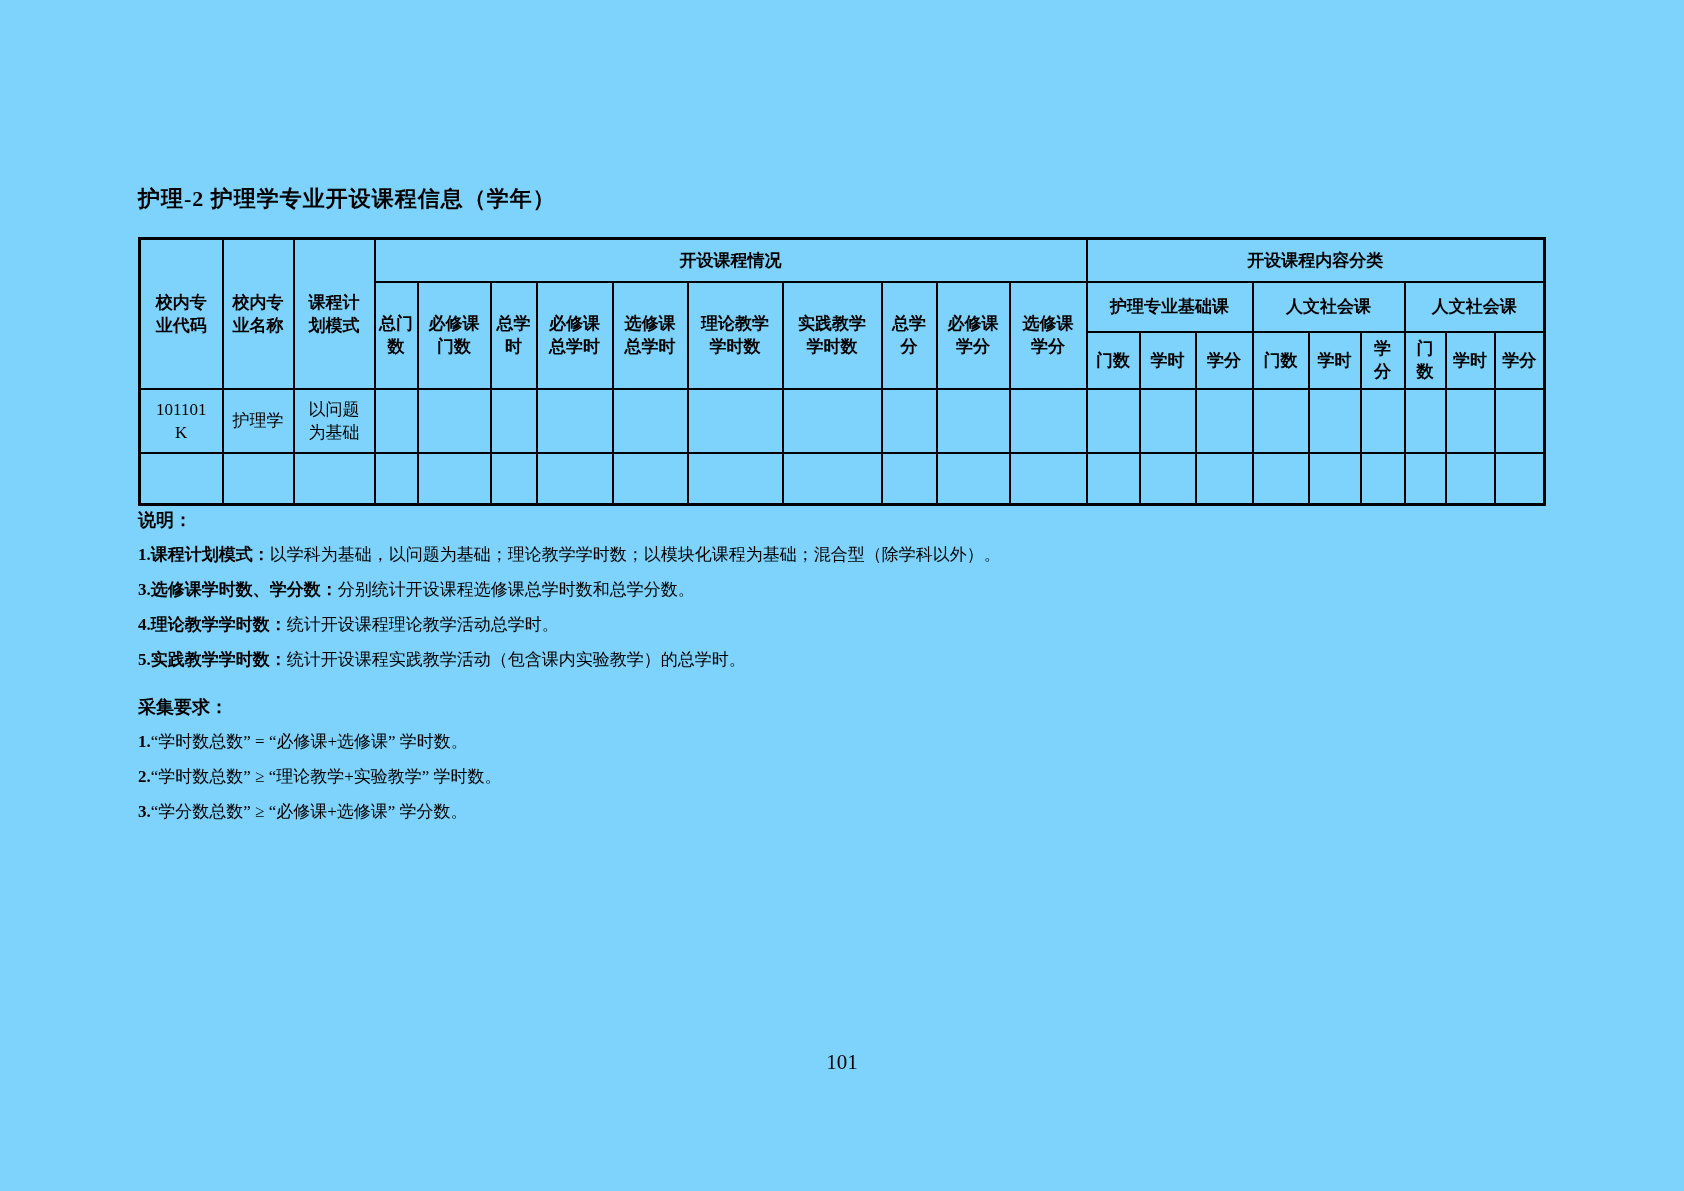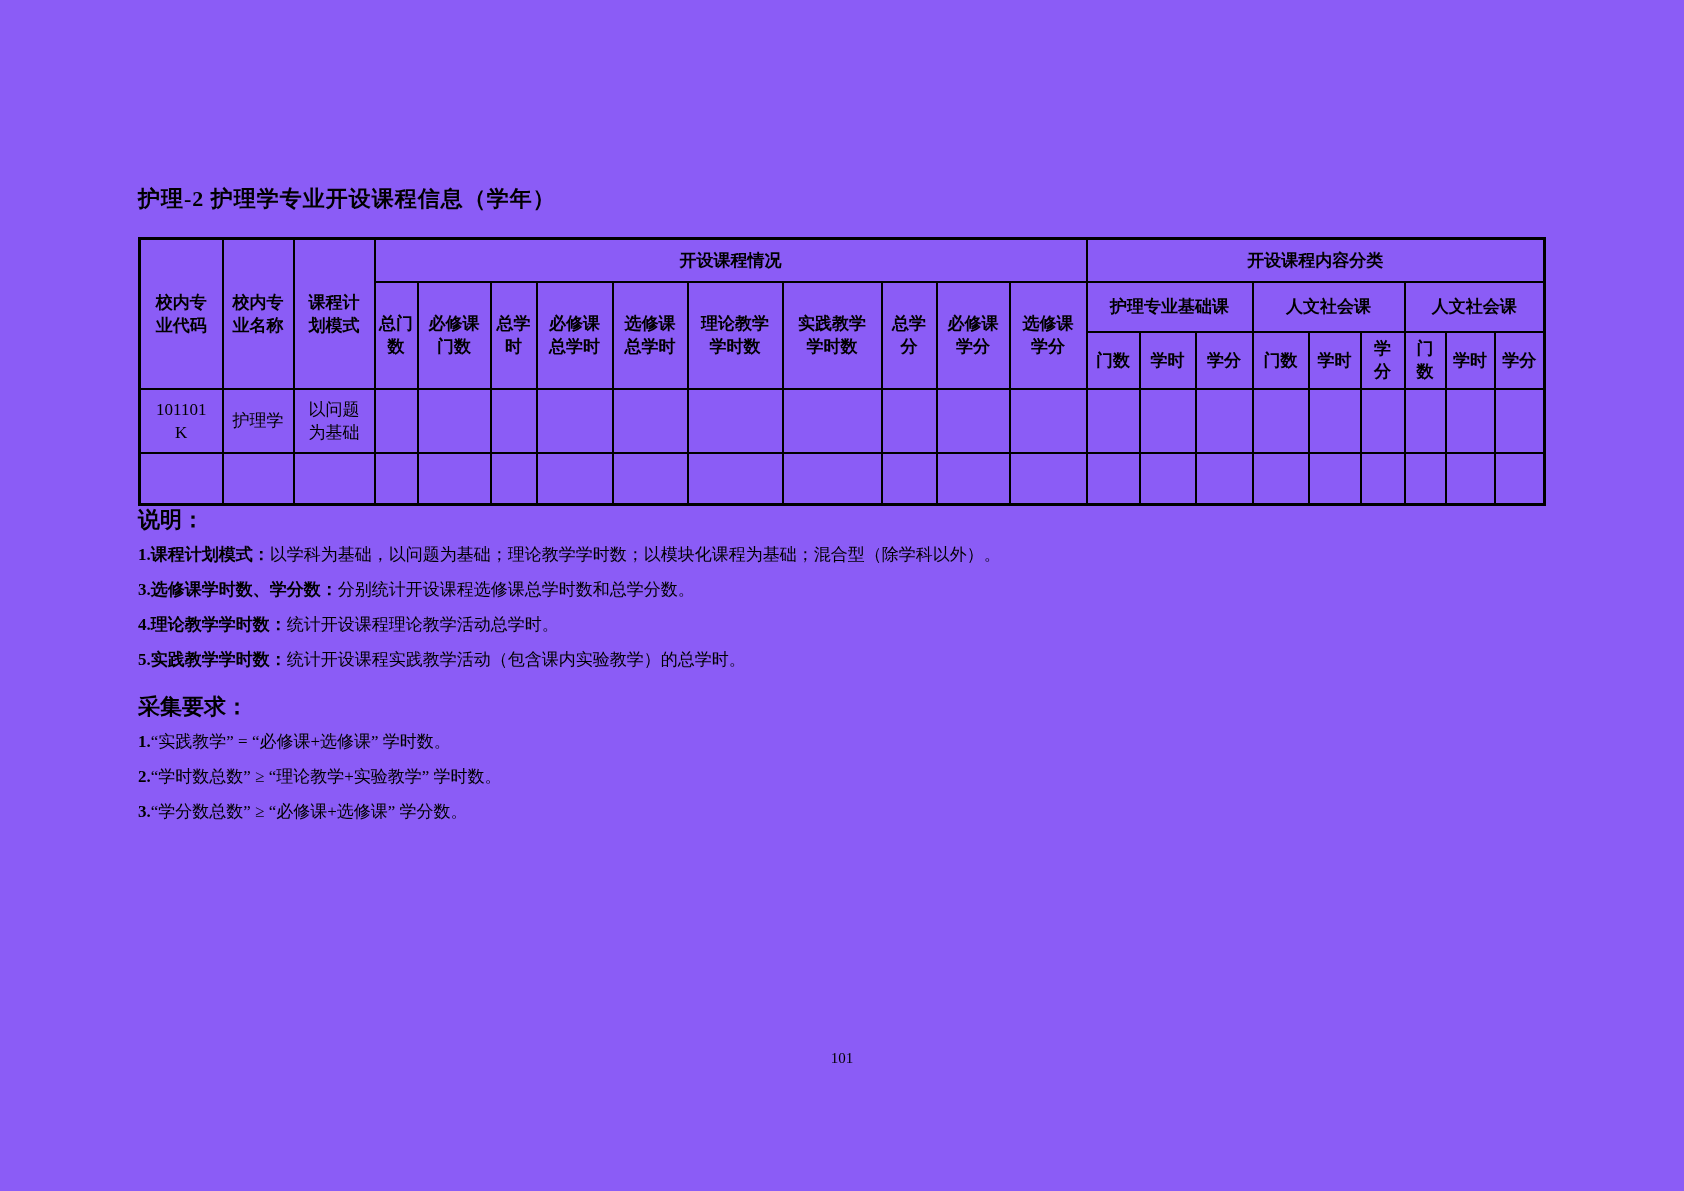--- a/index.html
+++ b/index.html
@@ -3,21 +3,21 @@
 <meta charset="utf-8">
 <style>
   * { margin: 0; padding: 0; box-sizing: border-box; }
   html, body { background: #ffffff; }
   body {
     width: 1684px; height: 1191px;
     position: relative;
     font-family: "Liberation Serif", "DejaVu Serif", serif;
     color: #000;
   }
-  .page { position: absolute; inset: 0; background: #8b5cf6; }
+  .page { position: absolute; inset: 0; background: #7dd3fc; }
 
   .doc-title {
     position: absolute; left: 138px; top: 184px;
     font-size: 22px; font-weight: 700; letter-spacing: 1px;
   }
 
   table.course-table {
     position: absolute; left: 138px; top: 237px;
     border-collapse: collapse; table-layout: fixed;
     width: 1408px;
@@ -35,27 +35,27 @@
   tr.r2 { height: 50px; }
   tr.r3 { height: 57px; }
   tr.r4 { height: 64px; }
   tr.r5 { height: 52px; }
 
   .notes {
     position: absolute; left: 138px; top: 508px; width: 1410px;
     font-size: 17px; line-height: 24px;
   }
   .notes p { margin: 0 0 11px 0; }
-  .notes .section-head { font-weight: 700; font-size: 22px; }
+  .notes .section-head { font-weight: 700; font-size: 18px; }
   .notes b { font-weight: 700; }
   .req-head { margin-top: 23px !important; }
 
   .page-number {
     position: absolute; top: 1050px; left: 0; width: 100%;
-    text-align: center; font-size: 15px;
+    text-align: center; font-size: 21px;
   }
 </style>
 </head>
 <body>
 
 <div class="page">
 
   <div class="doc-title">护理-2 护理学专业开设课程信息（学年）</div>
 
   <table class="course-table">
@@ -241,20 +241,20 @@
     </table>
 
   <div class="notes">
     <p class="section-head">说明：</p>
     <p><b>1.课程计划模式：</b><span>以学科为基础，以问题为基础；理论教学学时数；以模块化课程为基础；混合型（除学科以外）。</span></p>
     <p><b>3.选修课学时数、学分数：</b><span>分别统计开设课程选修课总学时数和总学分数。</span></p>
     <p><b>4.理论教学学时数：</b><span>统计开设课程理论教学活动总学时。</span></p>
     <p><b>5.实践教学学时数：</b><span>统计开设课程实践教学活动（包含课内实验教学）的总学时。</span></p>
 
     <p class="section-head req-head">采集要求：</p>
-    <p><b>1.</b><span>“实践教学” = “必修课+选修课” 学时数。</span></p>
+    <p><b>1.</b><span>“学时数总数” = “必修课+选修课” 学时数。</span></p>
     <p><b>2.</b><span>“学时数总数” ≥ “理论教学+实验教学” 学时数。</span></p>
     <p><b>3.</b><span>“学分数总数” ≥ “必修课+选修课” 学分数。</span></p>
   </div>
 
   <div class="page-number">101</div>
 
 </div>
 
 </body></html>

